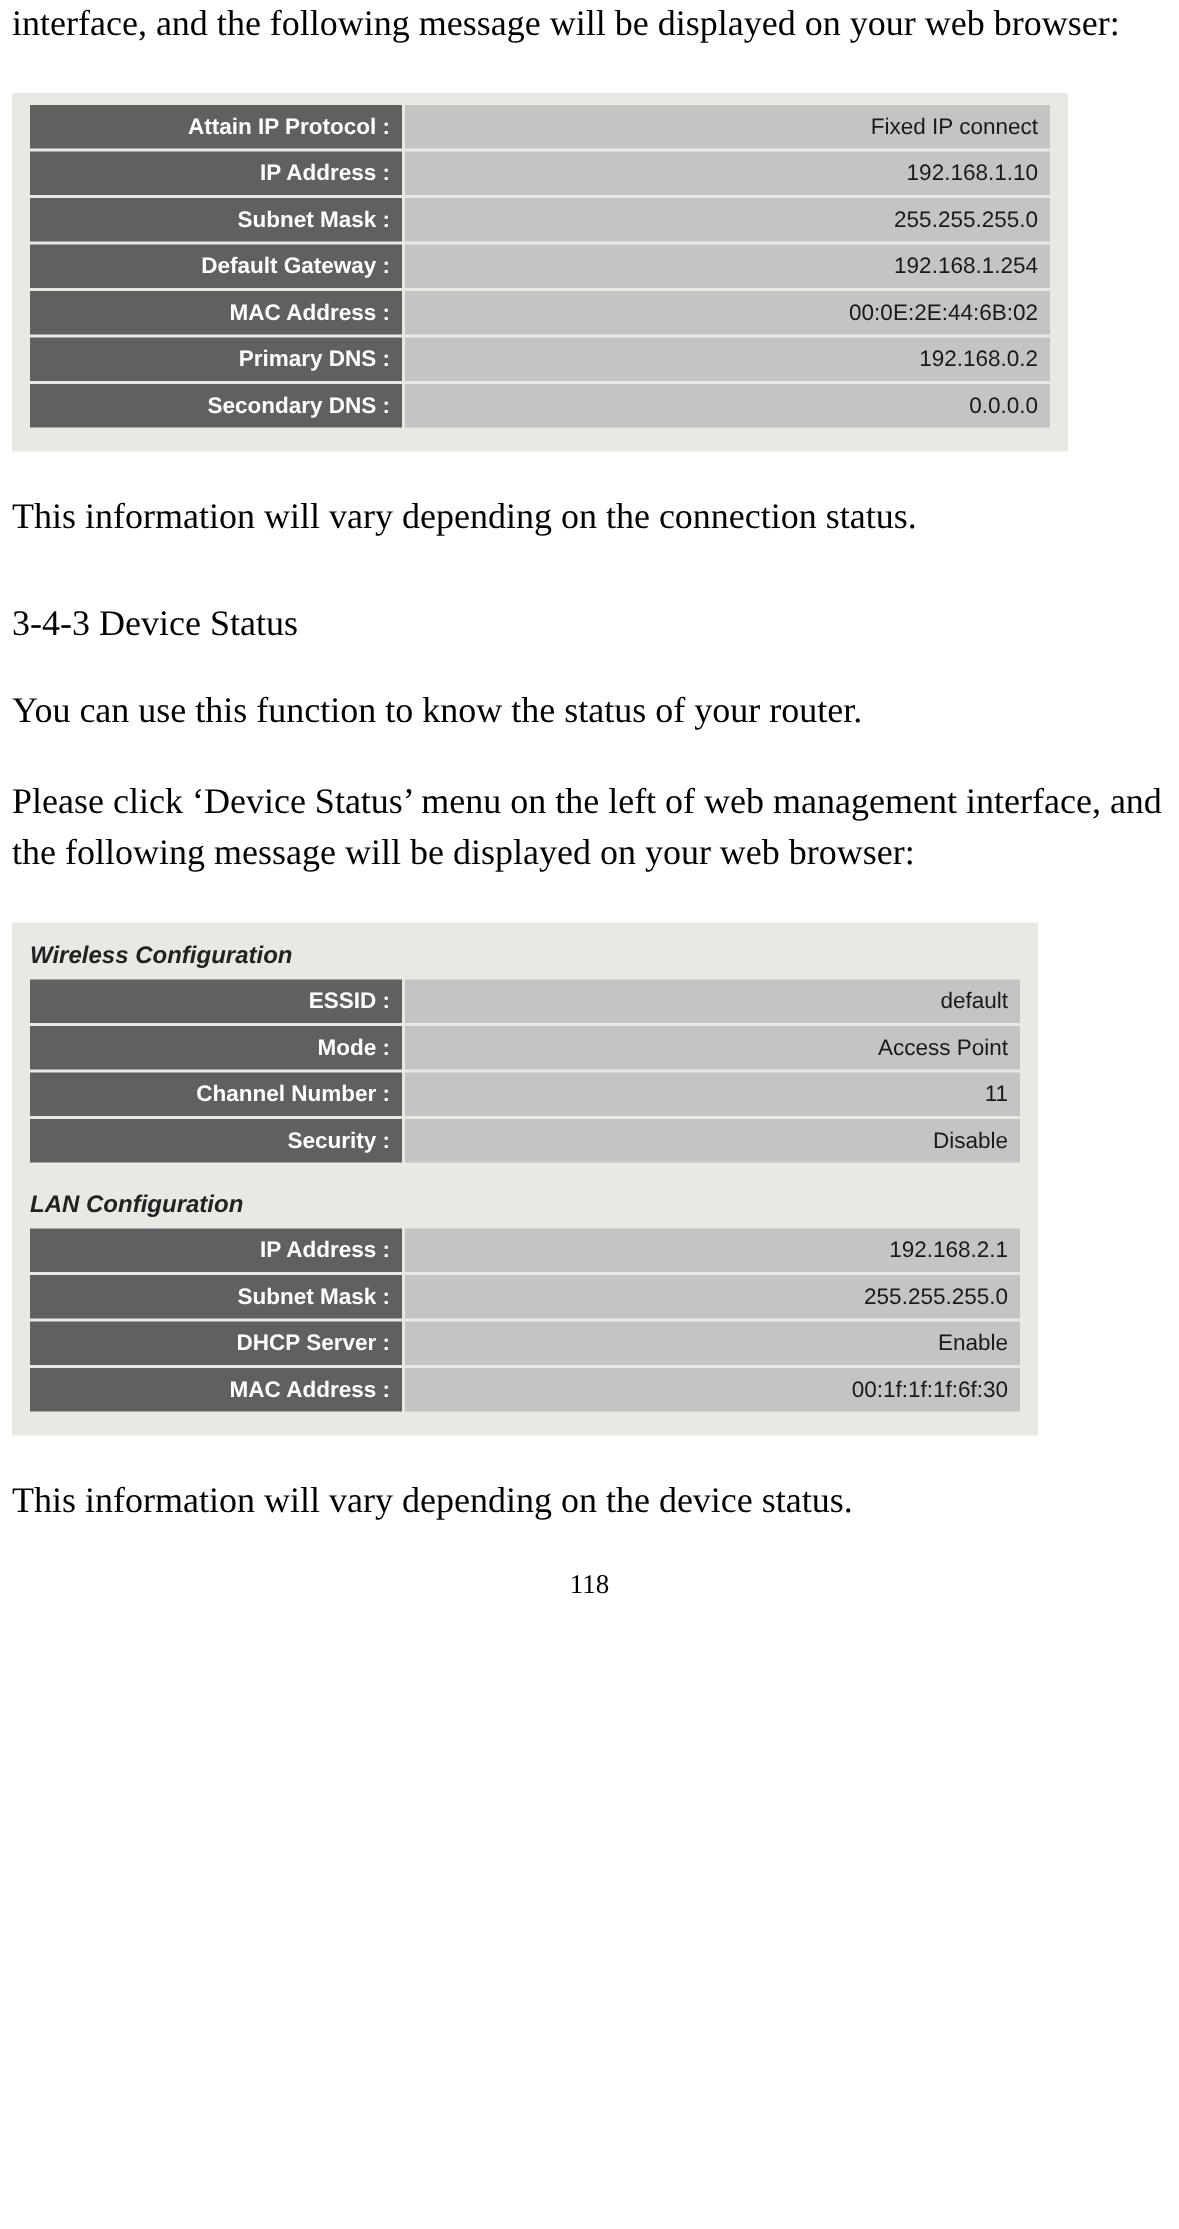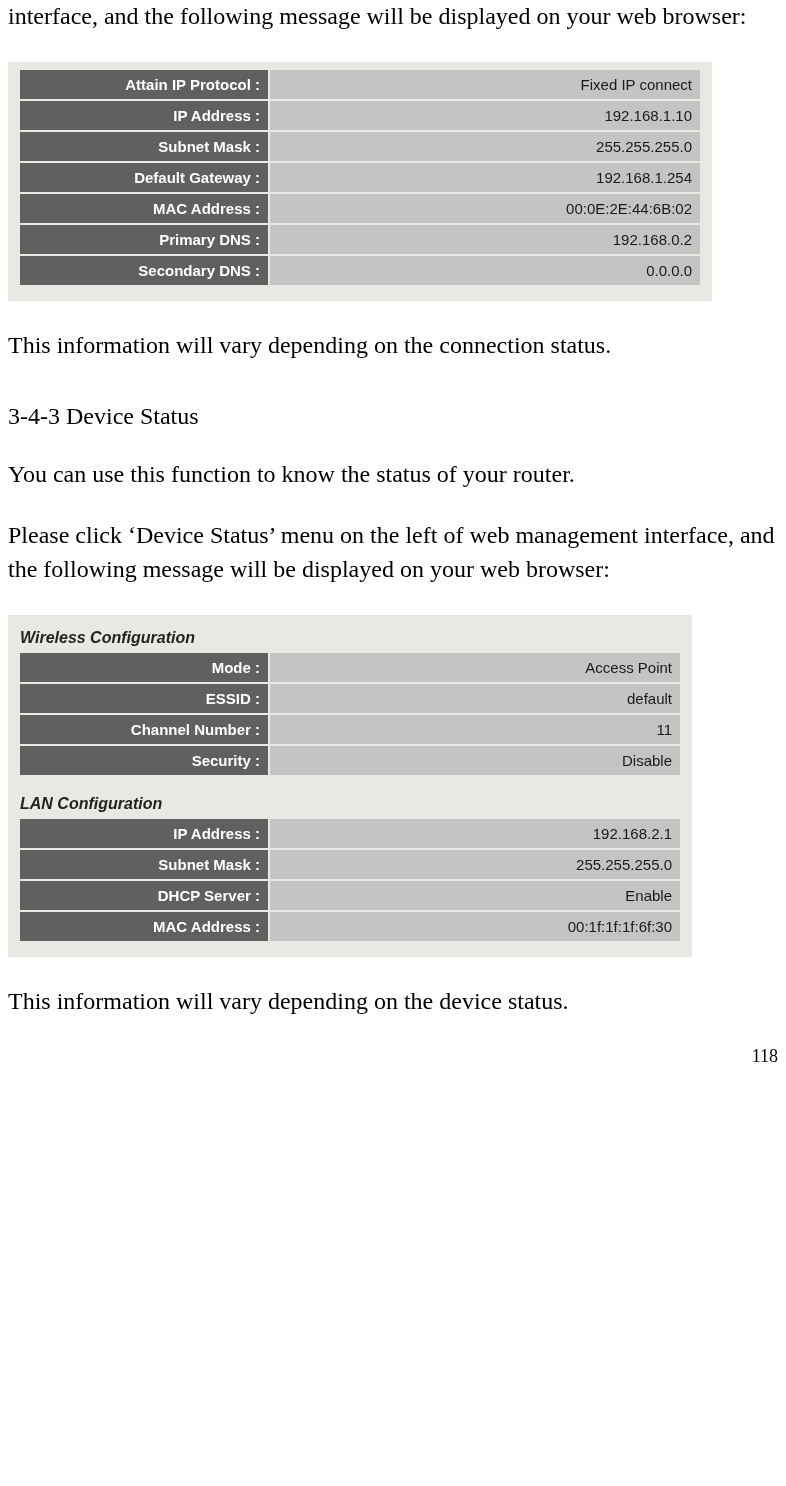--- a/index.html
+++ b/index.html
@@ -56,21 +56,21 @@
       font-weight: 700;
       width: 232px;
       font-size: 15px;
     }
     td.val {
       background: #c4c4c4;
       color: #1a1a1a;
       text-align: right;
     }
     .footer-pgnum {
-      text-align: right;
+      text-align: center;
       font-size: 18px;
       margin-top: 24px;
     }
   </style>
 </head>
 <body>
 
 <p class="para">interface, and the following message will be displayed on your web browser:</p>
 
 <div class="screenshot-panel">
@@ -114,26 +114,26 @@
 
 <p class="para">You can use this function to know the status of your router.</p>
 
 <p class="para">Please click ‘Device Status’ menu on the left of web management interface, and the following message will be displayed on your web browser:</p>
 
 <div class="screenshot-panel ss2">
   <div class="cfg-title">Wireless Configuration</div>
   <table class="cfg">
     <tbody id="t2wbody">
         <tr>
+          <td class="lbl">ESSID :</td>
+          <td class="val">default</td>
+        </tr>
+        <tr>
           <td class="lbl">Mode :</td>
           <td class="val">Access Point</td>
-        </tr>
-        <tr>
-          <td class="lbl">ESSID :</td>
-          <td class="val">default</td>
         </tr>
         <tr>
           <td class="lbl">Channel Number :</td>
           <td class="val">11</td>
         </tr>
         <tr>
           <td class="lbl">Security :</td>
           <td class="val">Disable</td>
         </tr>
       </tbody>

